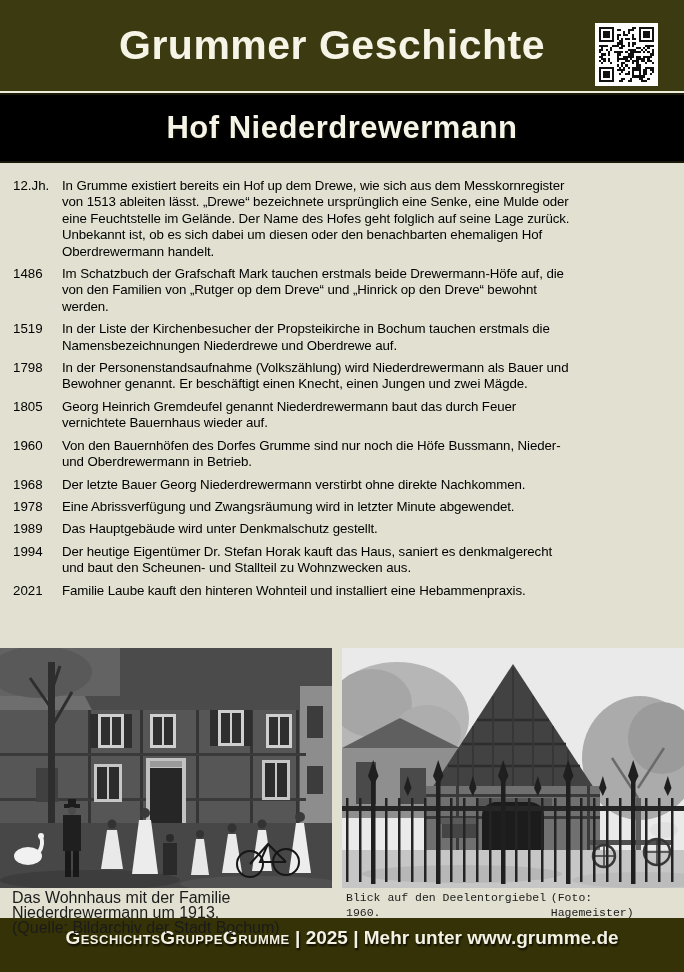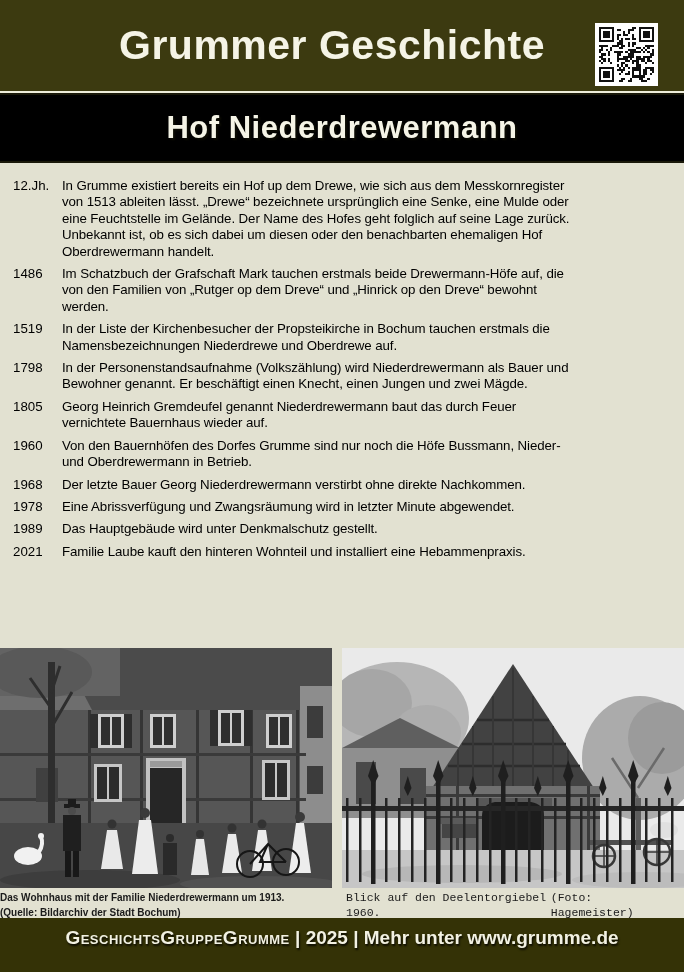--- a/index.html
+++ b/index.html
@@ -43,21 +43,21 @@
   .entry .yr{ flex:0 0 49px; font-size:13.3px; line-height:16.4px; }
   .entry .tx{ flex:1; font-size:13.3px; line-height:16.4px; white-space:pre-line; letter-spacing:-0.1px; }
   
   .photos{ position:absolute; left:0; top:485px; width:684px; height:240px; display:flex; }
   .photo{ height:240px; overflow:hidden; background:#777; }
   .photo svg{ display:block; }
   .photo.left{ width:332px; }
   .photo.gap{ width:10px; background:#e2e1d1; }
   .photo.right{ width:342px; }
   .captions{ position:absolute; left:0; top:727px; width:684px; display:flex; color:#1b1b1b; }
-  .cap-left{ width:342px; padding-left:0; font-size:10px; line-height:15px;font-weight:bold; }
+  .cap-left{ width:342px; padding-left:12px; font-size:16px; line-height:15px; }
   .cap-right{ width:342px; padding:0 22px 0 4px; font-size:11.5px; line-height:15px;
               display:flex; justify-content:space-between; align-items:flex-start;font-family:Liberation Mono, monospace; }
   
   .ftr{
     height:54px; background:#343206; color:#f2f1e2;
     display:flex; align-items:flex-start; justify-content:center;
     padding-top:9px; font-weight:bold; font-size:19px;
     text-shadow:1px 2px 2px rgba(0,0,0,.8);
   }
   .ftr .grp{ font-variant:small-caps; letter-spacing:.5px; }
@@ -332,20 +332,25 @@
       </div>
         <div class="entry">
         <div class="yr">1978</div>
         <div class="tx">Eine Abrissverfügung und Zwangsräumung wird in letzter Minute abgewendet.</div>
       </div>
         <div class="entry">
         <div class="yr">1989</div>
         <div class="tx">Das Hauptgebäude wird unter Denkmalschutz gestellt.</div>
       </div>
         <div class="entry">
+        <div class="yr">1994</div>
+        <div class="tx">Der heutige Eigentümer Dr. Stefan Horak kauft das Haus, saniert es denkmalgerecht
+und baut den Scheunen- und Stallteil zu Wohnzwecken aus.</div>
+      </div>
+        <div class="entry">
         <div class="yr">2021</div>
         <div class="tx">Familie Laube kauft den hinteren Wohnteil und installiert eine Hebammenpraxis.</div>
       </div>
       </div>
 
     <div class="photos">
       <div class="photo left">
         <svg viewBox="0 0 332 240" width="332" height="240">
           <rect x="0" y="0" width="332" height="240" fill="#6e6e6e"></rect>
 

